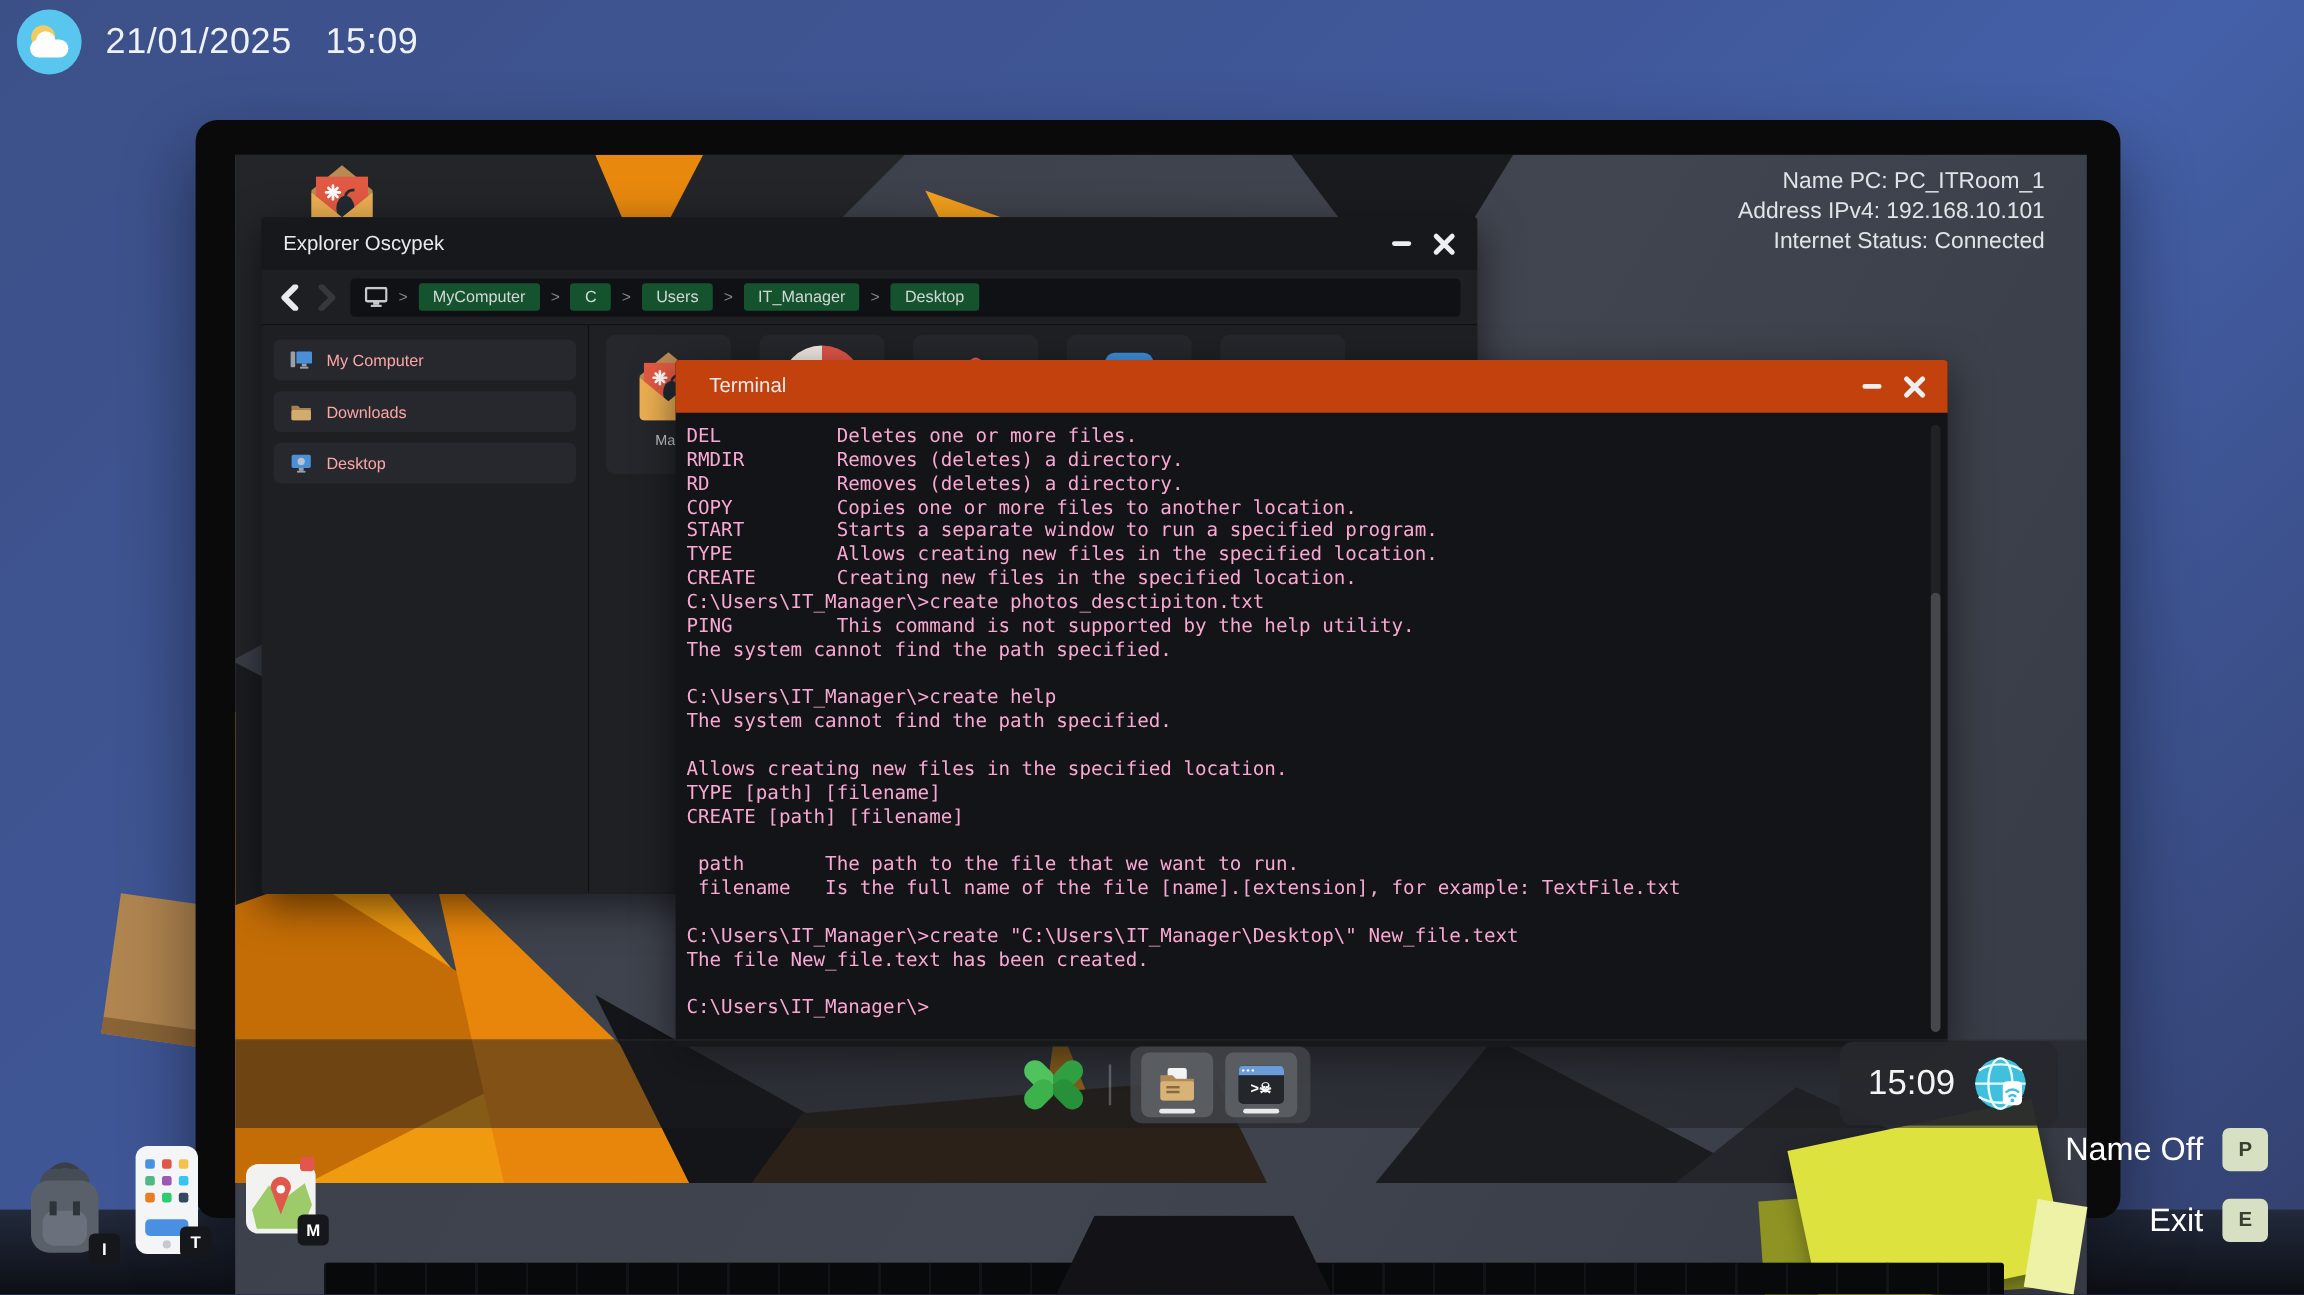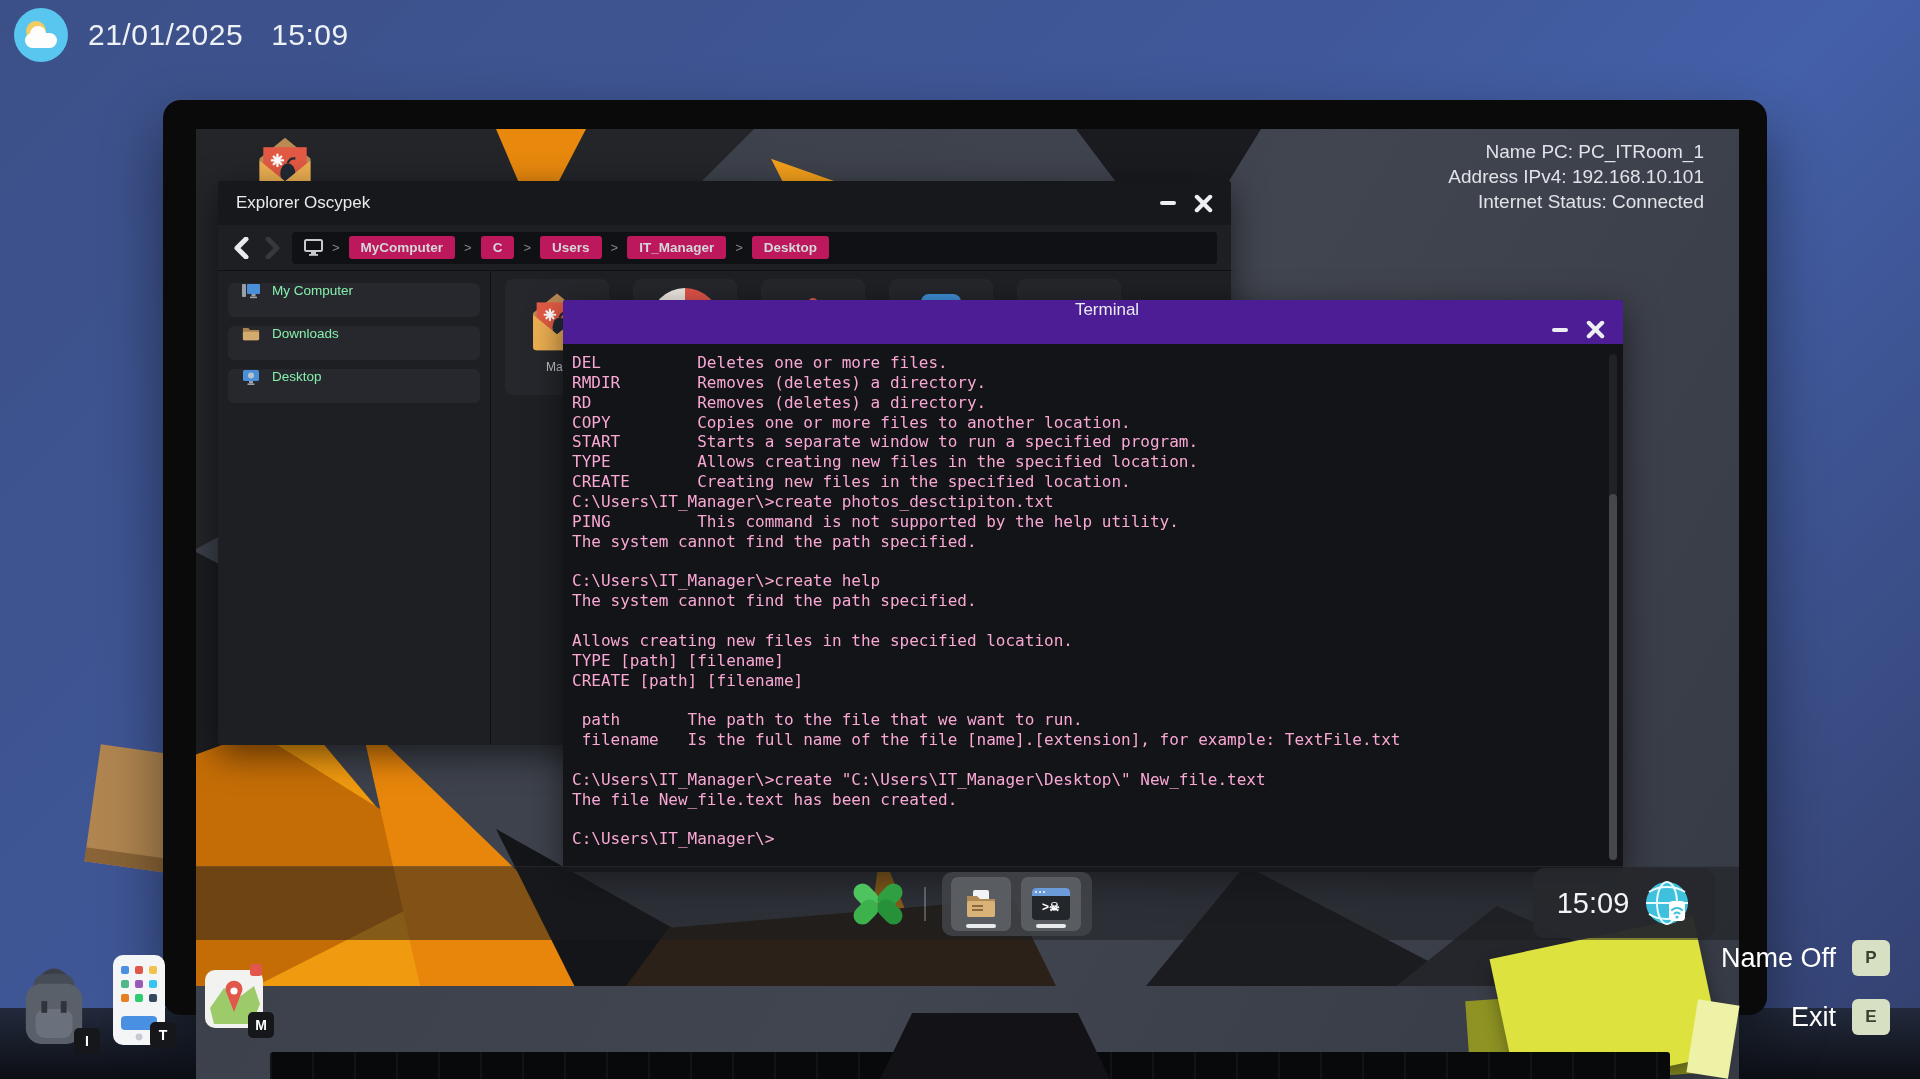--- a/index.html
+++ b/index.html
@@ -32,36 +32,36 @@
   .win{position:absolute;border-radius:3px;box-shadow:0 10px 34px rgba(0,0,0,.55);}
   .titlebar{height:44px;background:#17181b;display:flex;align-items:center;border-radius:3px 3px 0 0;}
   .win-title{color:#e8eaec;font-size:17px;}
   .win-controls{margin-left:auto;display:flex;align-items:center;gap:18px;padding-right:18px;}
   .ctl-min{width:16px;height:4px;border-radius:2px;background:#eceff1;cursor:pointer;}
   .ctl-close{width:19px;height:19px;cursor:pointer;}
   
   .explorer{left:22px;top:52px;width:1013px;height:564px;background:#1d1f23;z-index:2;}
   .navbar{height:46px;display:flex;align-items:center;padding:0 14px;gap:10px;border-bottom:1px solid #101114;}
   .crumbbar{flex:1;height:32px;background:#101114;border-radius:4px;display:flex;align-items:center;padding:0 12px;gap:9px;}
-  .crumb{background:#be185d;border-radius:3px;padding:4px 12px;font-size:13.5px;color:#d4d7da;cursor:pointer;font-weight:bold;}
+  .crumb{background:#14532d;border-radius:3px;padding:4px 12px;font-size:13.5px;color:#d4d7da;cursor:pointer;}
   .crumb-sep{color:#84878c;font-size:13px;}
   .exp-body{display:flex;height:473px;}
   .sidebar{width:273px;border-right:1px solid #0e0f11;padding:12px 10px;}
-  .side-item{height:34px;margin-bottom:9px;border-radius:6px;background:#26282d;display:flex;gap:12px;
-    padding:0 14px;font-size:13.5px;color:#86efac;cursor:pointer;}
+  .side-item{height:34px;margin-bottom:9px;border-radius:6px;background:#26282d;display:flex;align-items:center;gap:12px;
+    padding:0 14px;font-size:13.5px;color:#fca5a5;cursor:pointer;}
   .exp-content{flex:1;background:#1e2024;position:relative;}
   .tiles{position:absolute;left:14px;top:8px;display:flex;gap:24px;}
   .tile{width:104px;height:116px;background:#25272c;border-radius:8px;display:flex;flex-direction:column;align-items:center;
     padding-top:9px;cursor:pointer;}
   .tile-label{font-size:12px;color:#c6c9cd;margin-top:6px;}
   
   .desk-icon{position:absolute;left:56px;top:3px;z-index:1;}
   
   .terminal{left:367px;top:171px;width:1060px;height:572px;background:#131418;z-index:3;}
-  .terminal .titlebar{background:#4c1d95;flex-direction:column;}
+  .terminal .titlebar{background:#c2410c;}
   .term-body{position:relative;padding:9px 26px 0 9px;}
   .tline{font-family:"DejaVu Sans Mono",monospace;font-size:16px;line-height:19.85px;min-height:19.85px;
     color:#f9a8d4;white-space:pre;}
   .scrolltrack{position:absolute;right:6px;top:54px;width:8px;height:506px;background:#212226;border-radius:4px;}
   .scrollthumb{position:absolute;left:0;width:8px;top:140px;height:366px;background:#45474c;border-radius:4px;cursor:pointer;}
   
   .taskbar{position:absolute;left:0;top:737px;width:1543px;height:74px;background:rgba(25,27,32,.5);
     border-top:1px solid rgba(255,255,255,.06);z-index:4;}
   .clover{position:absolute;left:659px;top:14px;width:46px;height:46px;cursor:pointer;}
   .leaf{position:absolute;width:18px;height:28px;border-radius:9px;}

